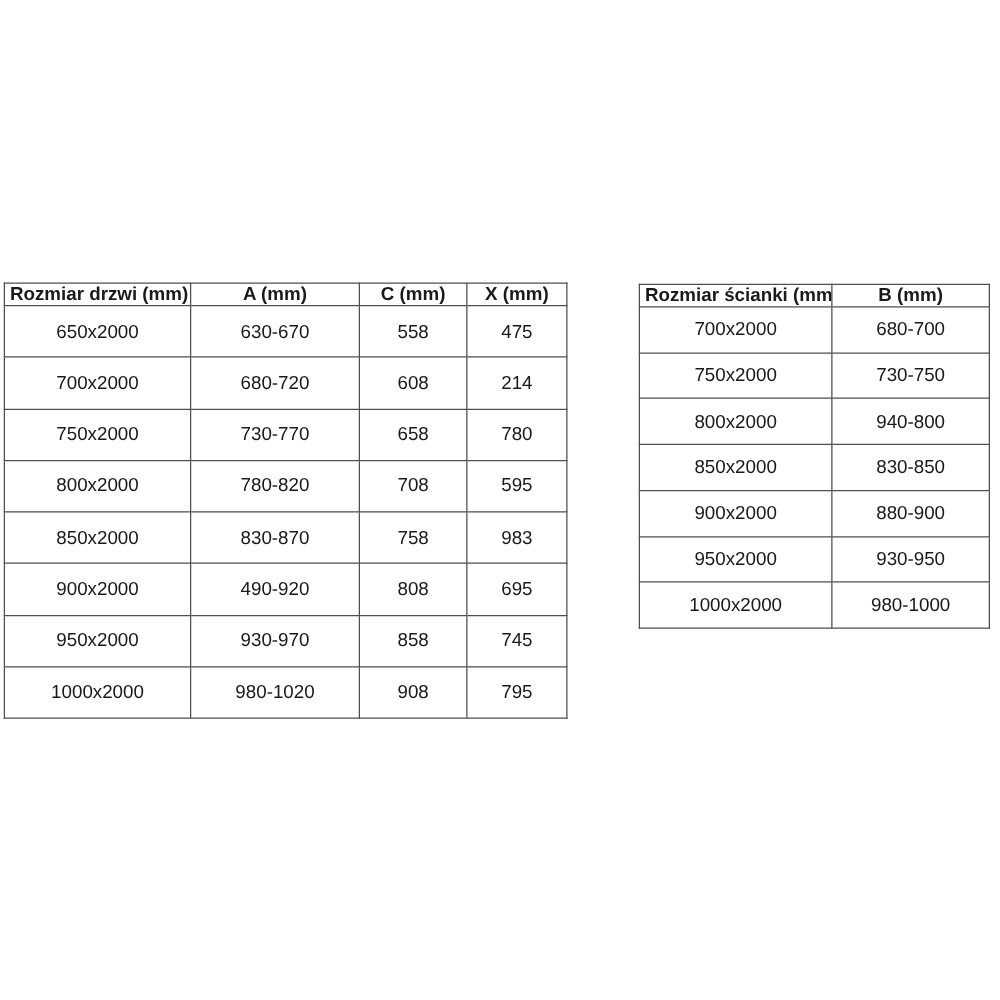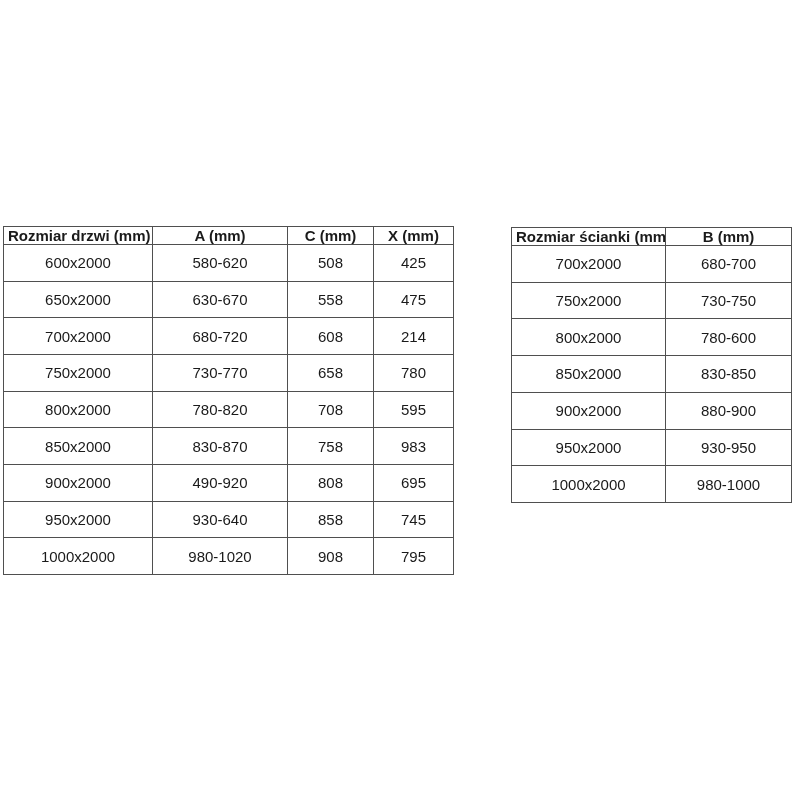--- a/index.html
+++ b/index.html
@@ -73,26 +73,20 @@
     <thead>
       <tr>
           <th>Rozmiar drzwi (mm)</th>
           <th>A (mm)</th>
           <th>C (mm)</th>
           <th>X (mm)</th>
         </tr>
     </thead>
     <tbody>
         <tr>
-          <td>600x2000</td>
-          <td>580-620</td>
-          <td>508</td>
-          <td>425</td>
-        </tr>
-        <tr>
           <td>650x2000</td>
           <td>630-670</td>
           <td>558</td>
           <td>475</td>
         </tr>
         <tr>
           <td>700x2000</td>
           <td>680-720</td>
           <td>608</td>
           <td>214</td>
@@ -116,21 +110,21 @@
           <td>983</td>
         </tr>
         <tr>
           <td>900x2000</td>
           <td>490-920</td>
           <td>808</td>
           <td>695</td>
         </tr>
         <tr>
           <td>950x2000</td>
-          <td>930-640</td>
+          <td>930-970</td>
           <td>858</td>
           <td>745</td>
         </tr>
         <tr>
           <td>1000x2000</td>
           <td>980-1020</td>
           <td>908</td>
           <td>795</td>
         </tr>
       </tbody>
@@ -151,21 +145,21 @@
         <tr>
           <td>700x2000</td>
           <td>680-700</td>
         </tr>
         <tr>
           <td>750x2000</td>
           <td>730-750</td>
         </tr>
         <tr>
           <td>800x2000</td>
-          <td>780-600</td>
+          <td>940-800</td>
         </tr>
         <tr>
           <td>850x2000</td>
           <td>830-850</td>
         </tr>
         <tr>
           <td>900x2000</td>
           <td>880-900</td>
         </tr>
         <tr>

